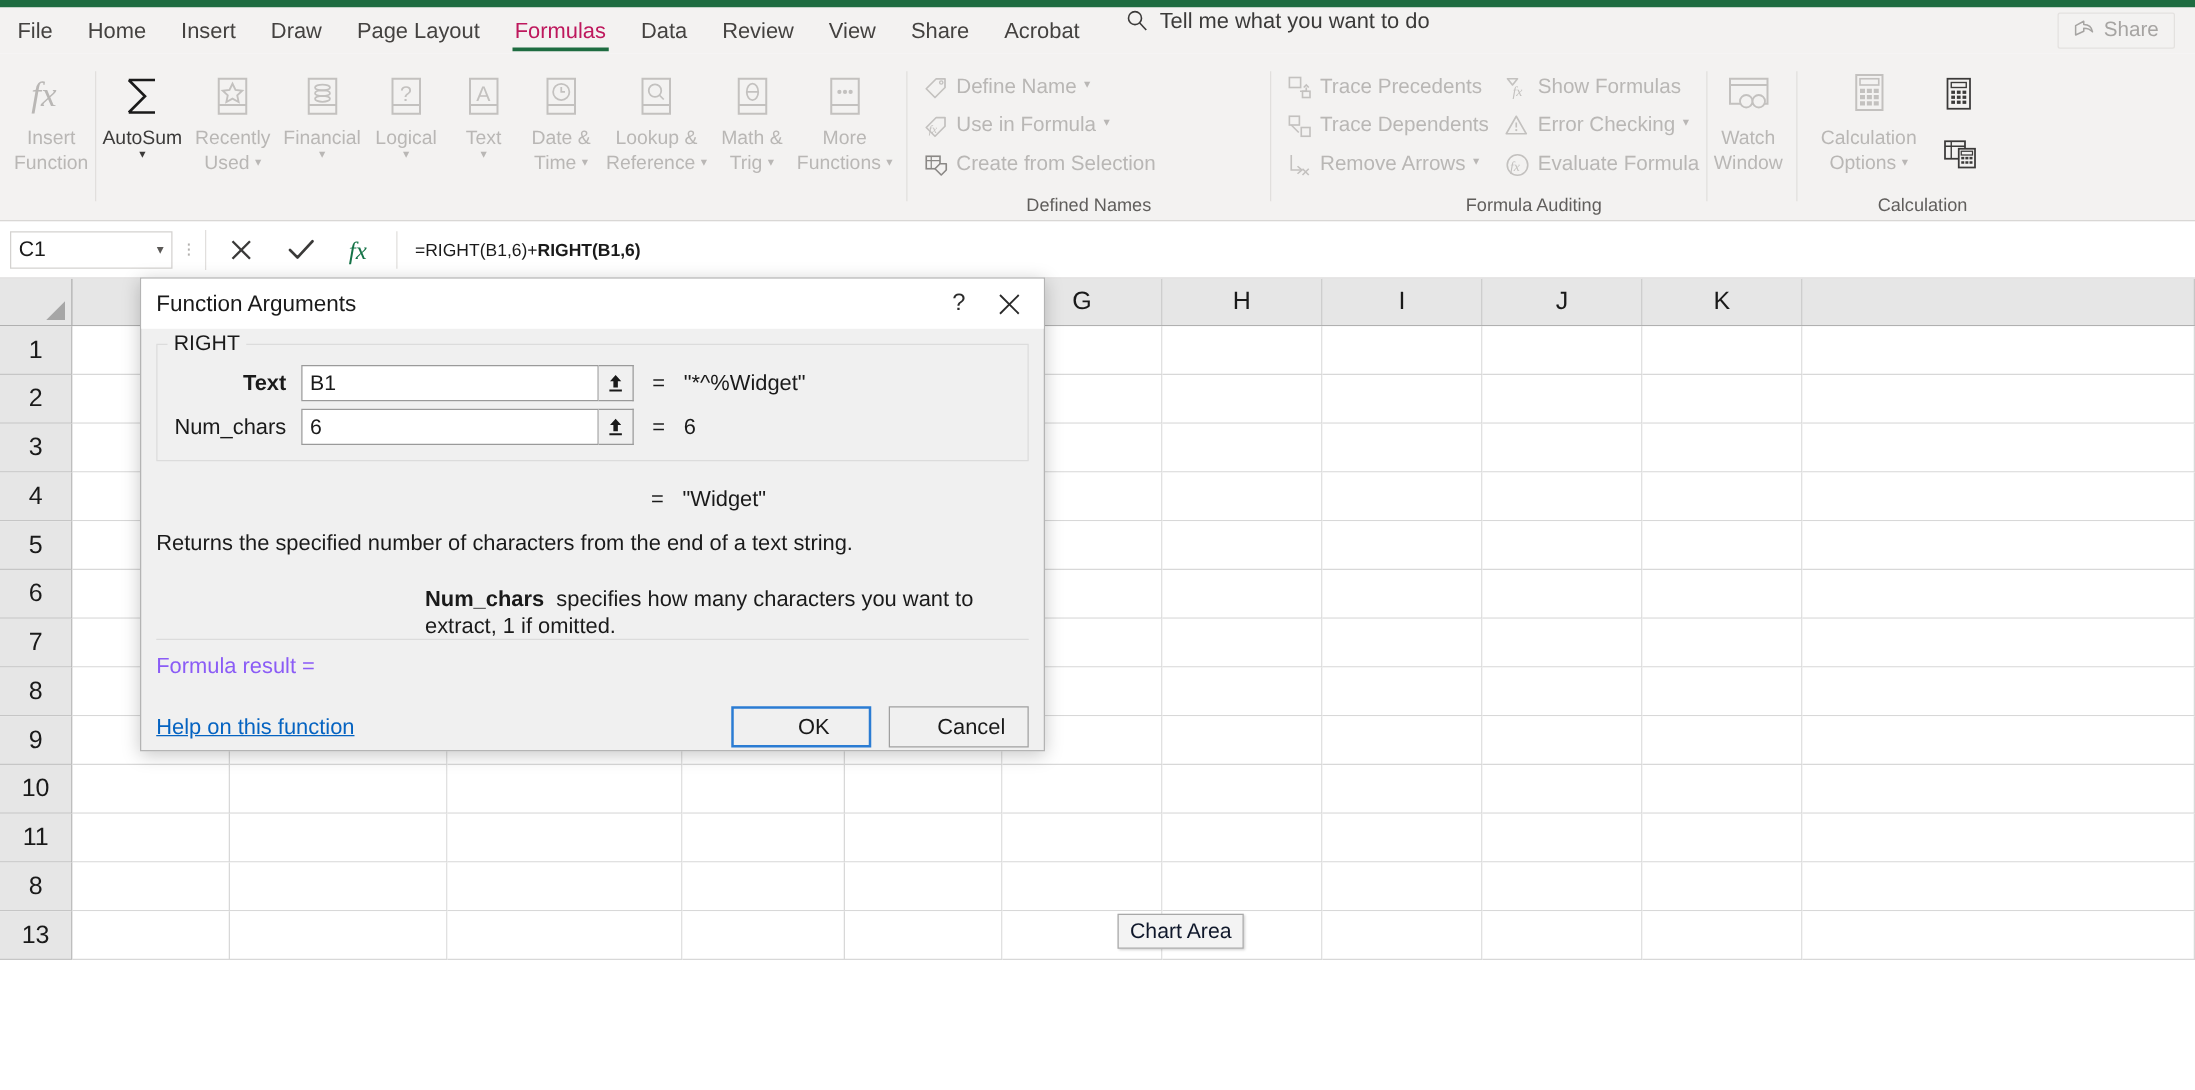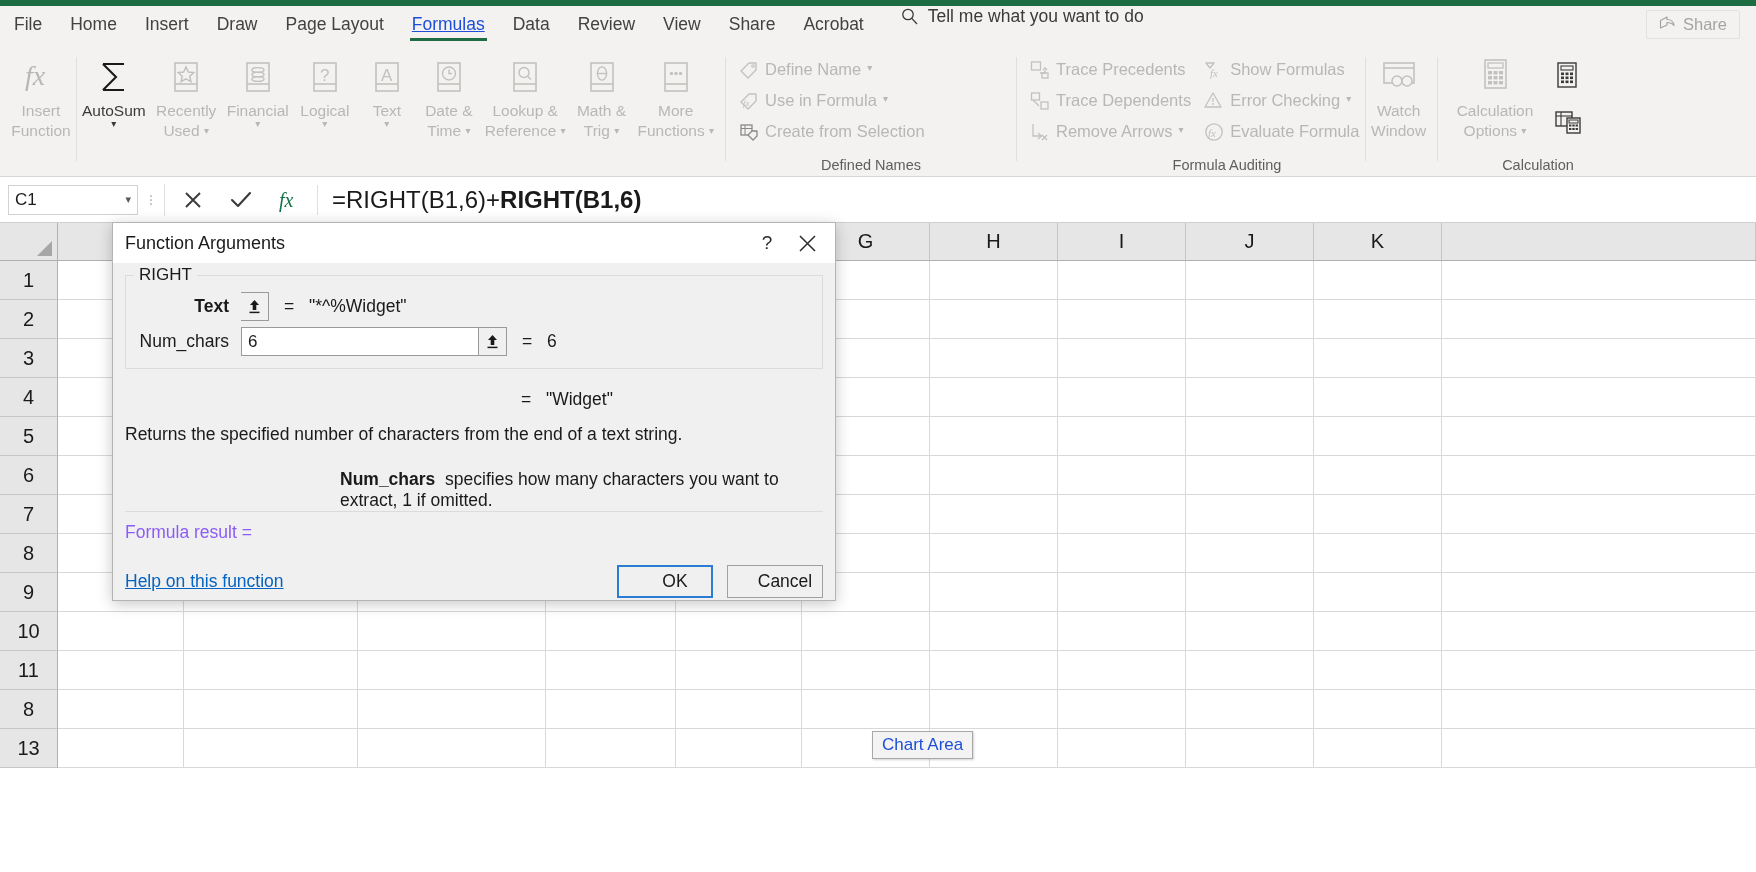--- a/index.html
+++ b/index.html
@@ -18,21 +18,21 @@
 
   
   .tabbar {
     height:37px; background:#f3f2f1; display:flex; align-items:flex-start;
     position:relative;
   }
   .tab {
     padding:0 14px; height:37px; line-height:37px; font-size:17.5px;
     color:#444240; cursor:pointer; white-space:nowrap; position:relative;
   }
-  .tab.active { color:#1d4ed8;text-decoration:underline; }
+  .tab.active { color:#be185d; }
   .tab.active::after {
     content:""; position:absolute; left:12px; right:12px; bottom:2px;
     height:3px; background:#1e6c41;
   }
   .tellme {
     display:flex; align-items:center; gap:9px; margin-left:22px;
     font-size:17.5px; color:#3b3a39; white-space:nowrap;
   }
   .tellme svg { display:block; }
   .share-btn {
@@ -82,21 +82,21 @@
     display:flex; align-items:center; padding:0 6px; font-size:17px; color:#1a1a1a;
     justify-content:space-between;
   }
   .namebox .nb-caret { color:#5a5856; font-size:11px; }
   .fb-dots { width:26px; text-align:center; color:#b3b1af; font-size:16px; letter-spacing:0; }
   .fb-dots span { display:block; line-height:4px; }
   .fb-icons { display:flex; align-items:center; gap:0; border-left:1px solid #e1dfdd; padding-left:4px; }
   .fb-icon { width:48px; height:32px; display:flex; align-items:center; justify-content:center; cursor:pointer; }
   .fb-input {
     flex:1; height:30px; border-left:1px solid #e1dfdd; margin-left:4px;
-    display:flex; align-items:center; padding-left:14px; font-size:24px; color:#1a1a1a;
+    display:flex; align-items:center; padding-left:14px; font-size:14px; color:#1a1a1a;
   }
   .fb-input b { font-weight:bold; }
 
   
   .gridwrap { position:relative; height:643px; overflow:hidden; background:#fff; }
   .colhdr { display:flex; height:38px; background:#e6e6e6; border-bottom:1px solid #b0b0b0; }
   .corner { width:58px; border-right:1px solid #b0b0b0; background:#e6e6e6; position:relative; }
   .corner::after {
     content:""; position:absolute; right:5px; bottom:4px;
     border-style:solid; border-width:0 0 15px 15px; border-color:transparent transparent #a6a6a6 transparent;
@@ -110,22 +110,22 @@
   .rowhdr {
     width:58px; border-right:1px solid #b0b0b0; border-bottom:1px solid #c6c6c6;
     background:#e6e6e6; display:flex; align-items:center; justify-content:center;
     font-size:20px; color:#1a1a1a;
   }
   .cell { border-right:1px solid #d8d8d8; border-bottom:1px solid #d8d8d8; background:#fff; }
   .cell.sel { box-shadow: inset 0 0 0 2px #1e6c41; }
 
   
   .charttip {
-    position:absolute; left:872px; top:508px; background:#f3f3f3;
-    border:1px solid #a8a8a8; padding:3px 9px; font-size:17px; color:#1d4ed8;
+    position:absolute; left:894px; top:508px; background:#f3f3f3;
+    border:1px solid #a8a8a8; padding:3px 9px; font-size:17px; color:#0f172a;
     box-shadow:1px 1px 2px rgba(0,0,0,.18);
   }
 
   
   .dialog {
     position:absolute; left:112px; top:222px; width:724px; height:379px;
     background:#f0f0f0; border:1px solid #b4b4b4;
     box-shadow:0 3px 14px rgba(0,0,0,.22);
     display:flex; flex-direction:column;
   }
@@ -167,21 +167,21 @@
   .arghelp { font-size:17.5px; color:#1a1a1a; margin-top:24px; padding-left:215px; }
   .arghelp b { font-weight:bold; }
 
   .dlg-sep { border-top:1px solid #dcdcdc; margin:0 12px; }
   .dlg-footer { padding:10px 12px 12px 12px; }
   .fresult { font-size:17.5px; color:#8b5cf6; }
   .dlg-actions { display:flex; align-items:center; margin-top:22px; }
   .helplink { font-size:17.5px; color:#0563c1; text-decoration:underline; cursor:pointer; }
   .btns { margin-left:auto; display:flex; gap:14px; }
   .dbtn {
-    width:96px; height:33px; font-size:17.5px; color:#1a1a1a;
+    width:112px; height:33px; font-size:17.5px; color:#1a1a1a;
     background:#f0f0f0; border:1px solid #a0a0a0; display:flex;
     align-items:center; justify-content:center; cursor:pointer;padding-left:20px;
   }
   .dbtn.default { border:2px solid #2b7cd3; }
 </style>
 </head>
 <body>
 
 <div class="top-strip"></div>
 
@@ -794,20 +794,21 @@
         </svg>
     </span>
   </div>
 
   <div class="dlg-body">
     <div class="fieldset">
       <div class="fs-legend">RIGHT</div>
 
       <div class="argrow">
         <div class="arglabel bold">Text</div>
+        <div class="arginput">B1</div>
         <div class="collapsebtn">
           <svg width="17" height="17" viewBox="0 0 17 17">
               <path d="M8.5 2 L13 7 H10.3 V12 H6.7 V7 H4 z" fill="#1a1a1a"></path>
               <line x1="3.5" y1="14.4" x2="13.5" y2="14.4" stroke="#1a1a1a" stroke-width="1.5"></line>
             </svg>
         </div>
         <div class="eqsign">=</div>
         <div class="argval">"*^%Widget"</div>
       </div>
 

